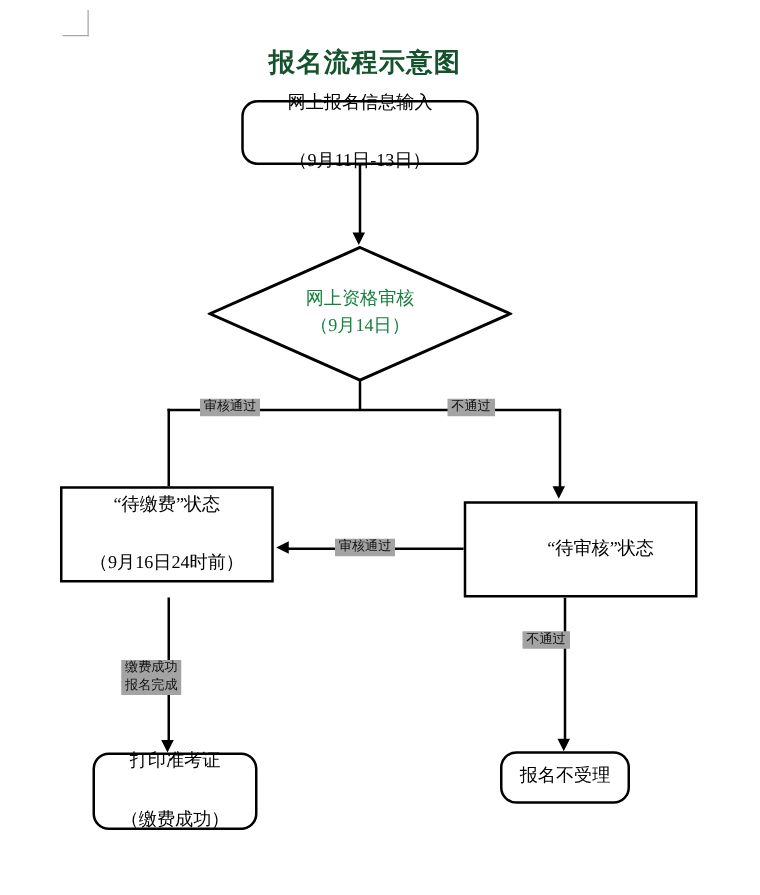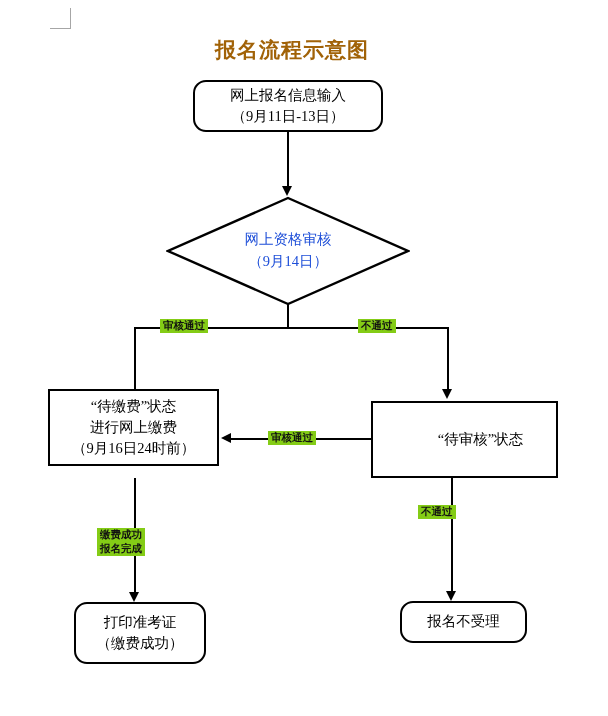--- a/index.html
+++ b/index.html
@@ -31,37 +31,38 @@
   }
   #flow-title {
     position: absolute;
     left: 0;
     top: 36px;
     width: 584px;
     text-align: center;
     font-size: 21px;
     font-weight: bold;
     letter-spacing: 1px;
-    color: #a16207;
+    color: #14532d;
     font-family: Liberation Mono, monospace;
   }
   .node {
     position: absolute;
     box-sizing: border-box;
     border: 2.2px solid #000;
     background: #fff;
     display: flex;
     flex-direction: column;
     align-items: center;
     justify-content: center;
     text-align: center;
     color: #000;
     font-size: 14.5px;
     line-height: 1.45;
     z-index: 3;
+    gap: 25px;
   }
   .node.rounded { border-radius: 13px; }
   .node .line { white-space: nowrap; }
 
   
   #node-review {
     position: absolute;
     z-index: 3;
   }
   #node-review .diamond-svg {
@@ -75,21 +76,21 @@
     top: 0;
     width: 100%;
     height: 100%;
     display: flex;
     flex-direction: column;
     align-items: center;
     justify-content: center;
     text-align: center;
     font-size: 14.5px;
     line-height: 1.5;
-    color: #1d4ed8;
+    color: #15803d;
   }
 
   
   .vline {
     position: absolute;
     width: 0;
     border-left: 2.2px solid #000;
     z-index: 1;
   }
   .hline {
@@ -112,24 +113,24 @@
     width: 0;
     height: 0;
     border-top: 5.5px solid transparent;
     border-bottom: 5.5px solid transparent;
     border-right: 10px solid #000;
     z-index: 2;
   }
   .edge-label {
     position: absolute;
     font-size: 10.5px;
-    font-weight: bold;
+    font-weight: normal;
     line-height: 1.35;
     color: #111;
-    background: #84cc16;
+    background: #a3a3a3;
     padding: 0 3px;
     white-space: nowrap;
     text-align: center;
     z-index: 4;
   }
 </style>
 </head>
 <body>
 
 <div id="canvas">
@@ -164,21 +165,20 @@
   <div class="edge-label" style="left:358px; top:319px;">不通过</div>
 
   <div class="vline" style="left:134px; top:327px; height:64px;"></div>
   <div class="arrow-down" style="left:129px; top:389px;"></div>
 
   <div class="vline" style="left:447px; top:327px; height:64px;"></div>
   <div class="arrow-down" style="left:442px; top:389px;"></div>
 
   <div class="node" style="left:48px; top:389px; width:171px; height:77px;">
     <span class="line">“待缴费”状态</span>
-    <span class="line">进行网上缴费</span>
     <span class="line">（9月16日24时前）</span>
   </div>
 
   <div class="node" style="left:371px; top:401px; width:187px; height:77px;padding-left:32px;">
     <span class="line">“待审核”状态</span>
   </div>
 
   <div class="hline" style="left:230px; top:438px; width:141px;"></div>
   <div class="arrow-left" style="left:221px; top:433px;"></div>
   <div class="edge-label" style="left:268px; top:431px;">审核通过</div>
@@ -192,17 +192,17 @@
 
   <div class="vline" style="left:451px; top:478px; height:116px;"></div>
   <div class="arrow-down" style="left:446px; top:591px;"></div>
   <div class="edge-label" style="left:418px; top:505px;">不通过</div>
 
   <div class="node rounded" style="left:74px; top:602px; width:132px; height:62px;text-align:right;">
     <span class="line">打印准考证</span>
     <span class="line">（缴费成功）</span>
   </div>
 
-  <div class="node rounded" style="left:400px; top:601px; width:127px; height:42px;">
+  <div class="node rounded" style="left:400px; top:601px; width:104px; height:42px;">
     <span class="line">报名不受理</span>
   </div>
 
 </div>
 
 </body></html>

